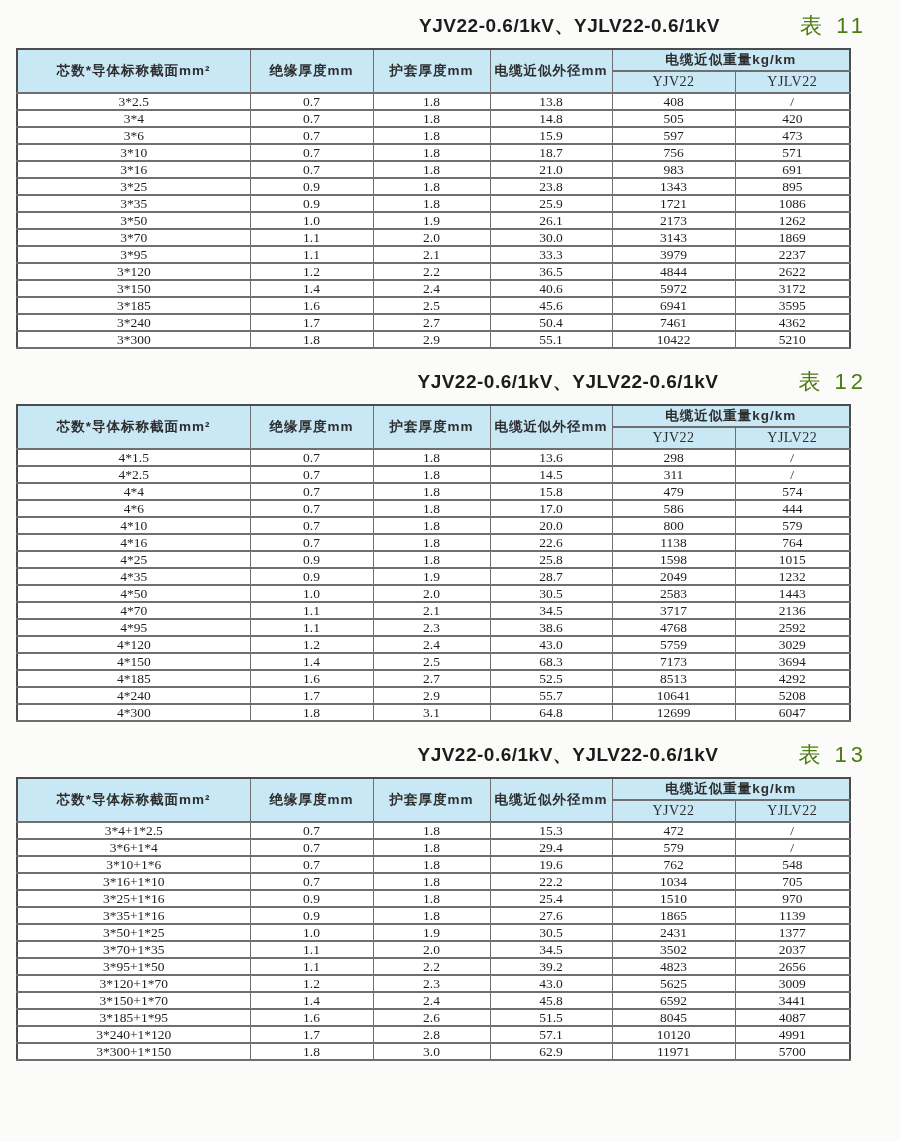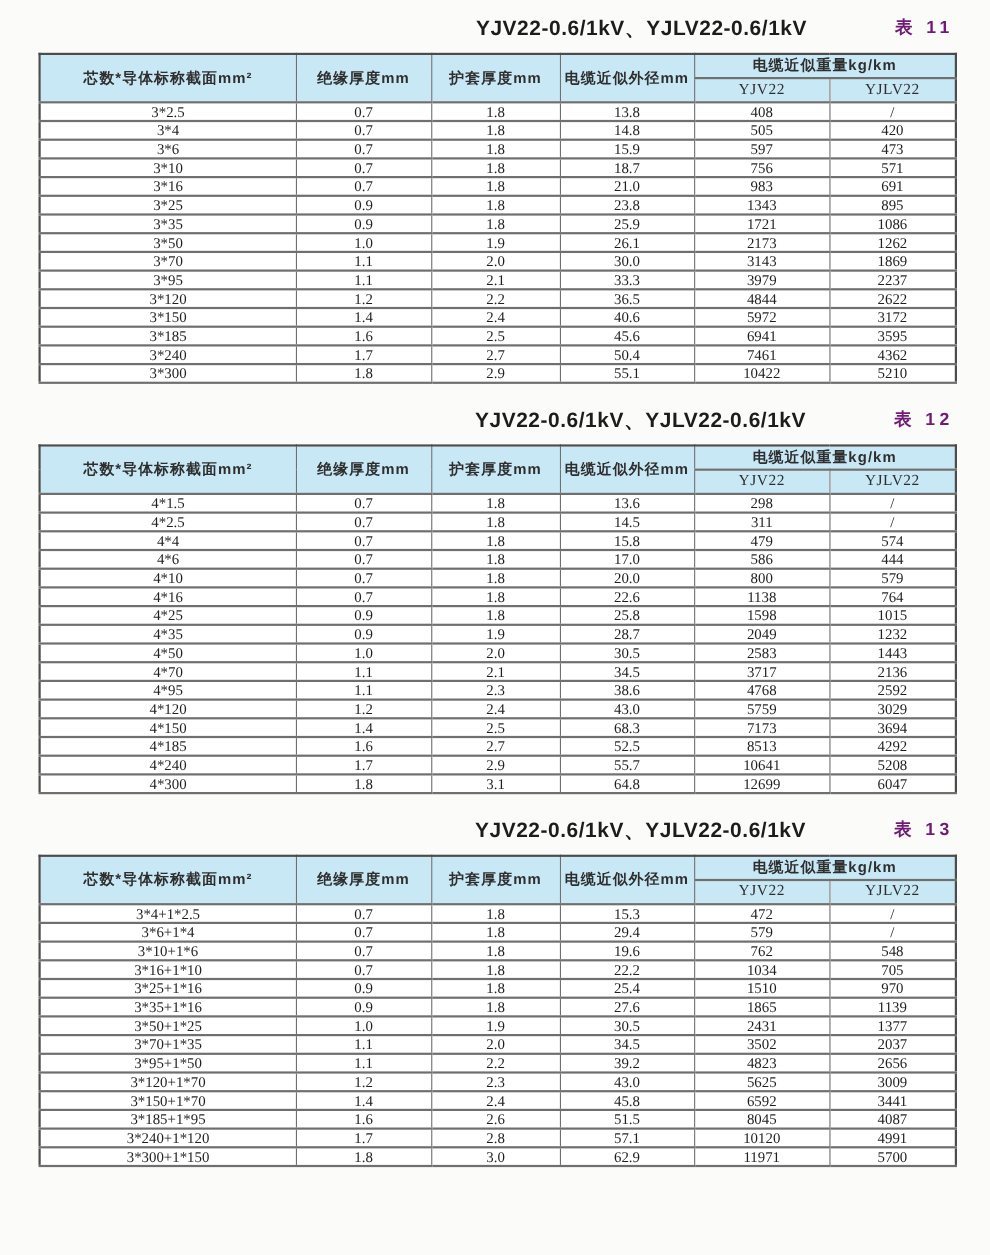--- a/index.html
+++ b/index.html
@@ -28,32 +28,32 @@
     box-sizing: border-box;
   }
   .tbl-title {
     font-size: 19px;
     font-weight: bold;
     color: #1c1c1c;
     letter-spacing: 0.5px;
     margin-right: 80px;
   }
   .tbl-no {
-    font-size: 16px;
-    font-weight: bold;
-    color: #701a75;
+    font-size: 22px;
+    font-weight: normal;
+    color: #4d7c0f;
     letter-spacing: 4px;
     white-space: nowrap;
   }
 
   table.spec {
     border-collapse: collapse;
     table-layout: fixed;
     width: 833px;
-    margin-left: 35px;
+    margin-left: 16px;
     margin-top: 9px;
     background: #ffffff;
     border: 2px solid #4c4c4c;
   }
   table.spec col.c1 { width: 233px; }
   table.spec col.c2 { width: 123px; }
   table.spec col.c3 { width: 117px; }
   table.spec col.c4 { width: 122px; }
   table.spec col.c5 { width: 123px; }
   table.spec col.c6 { width: 115px; }

